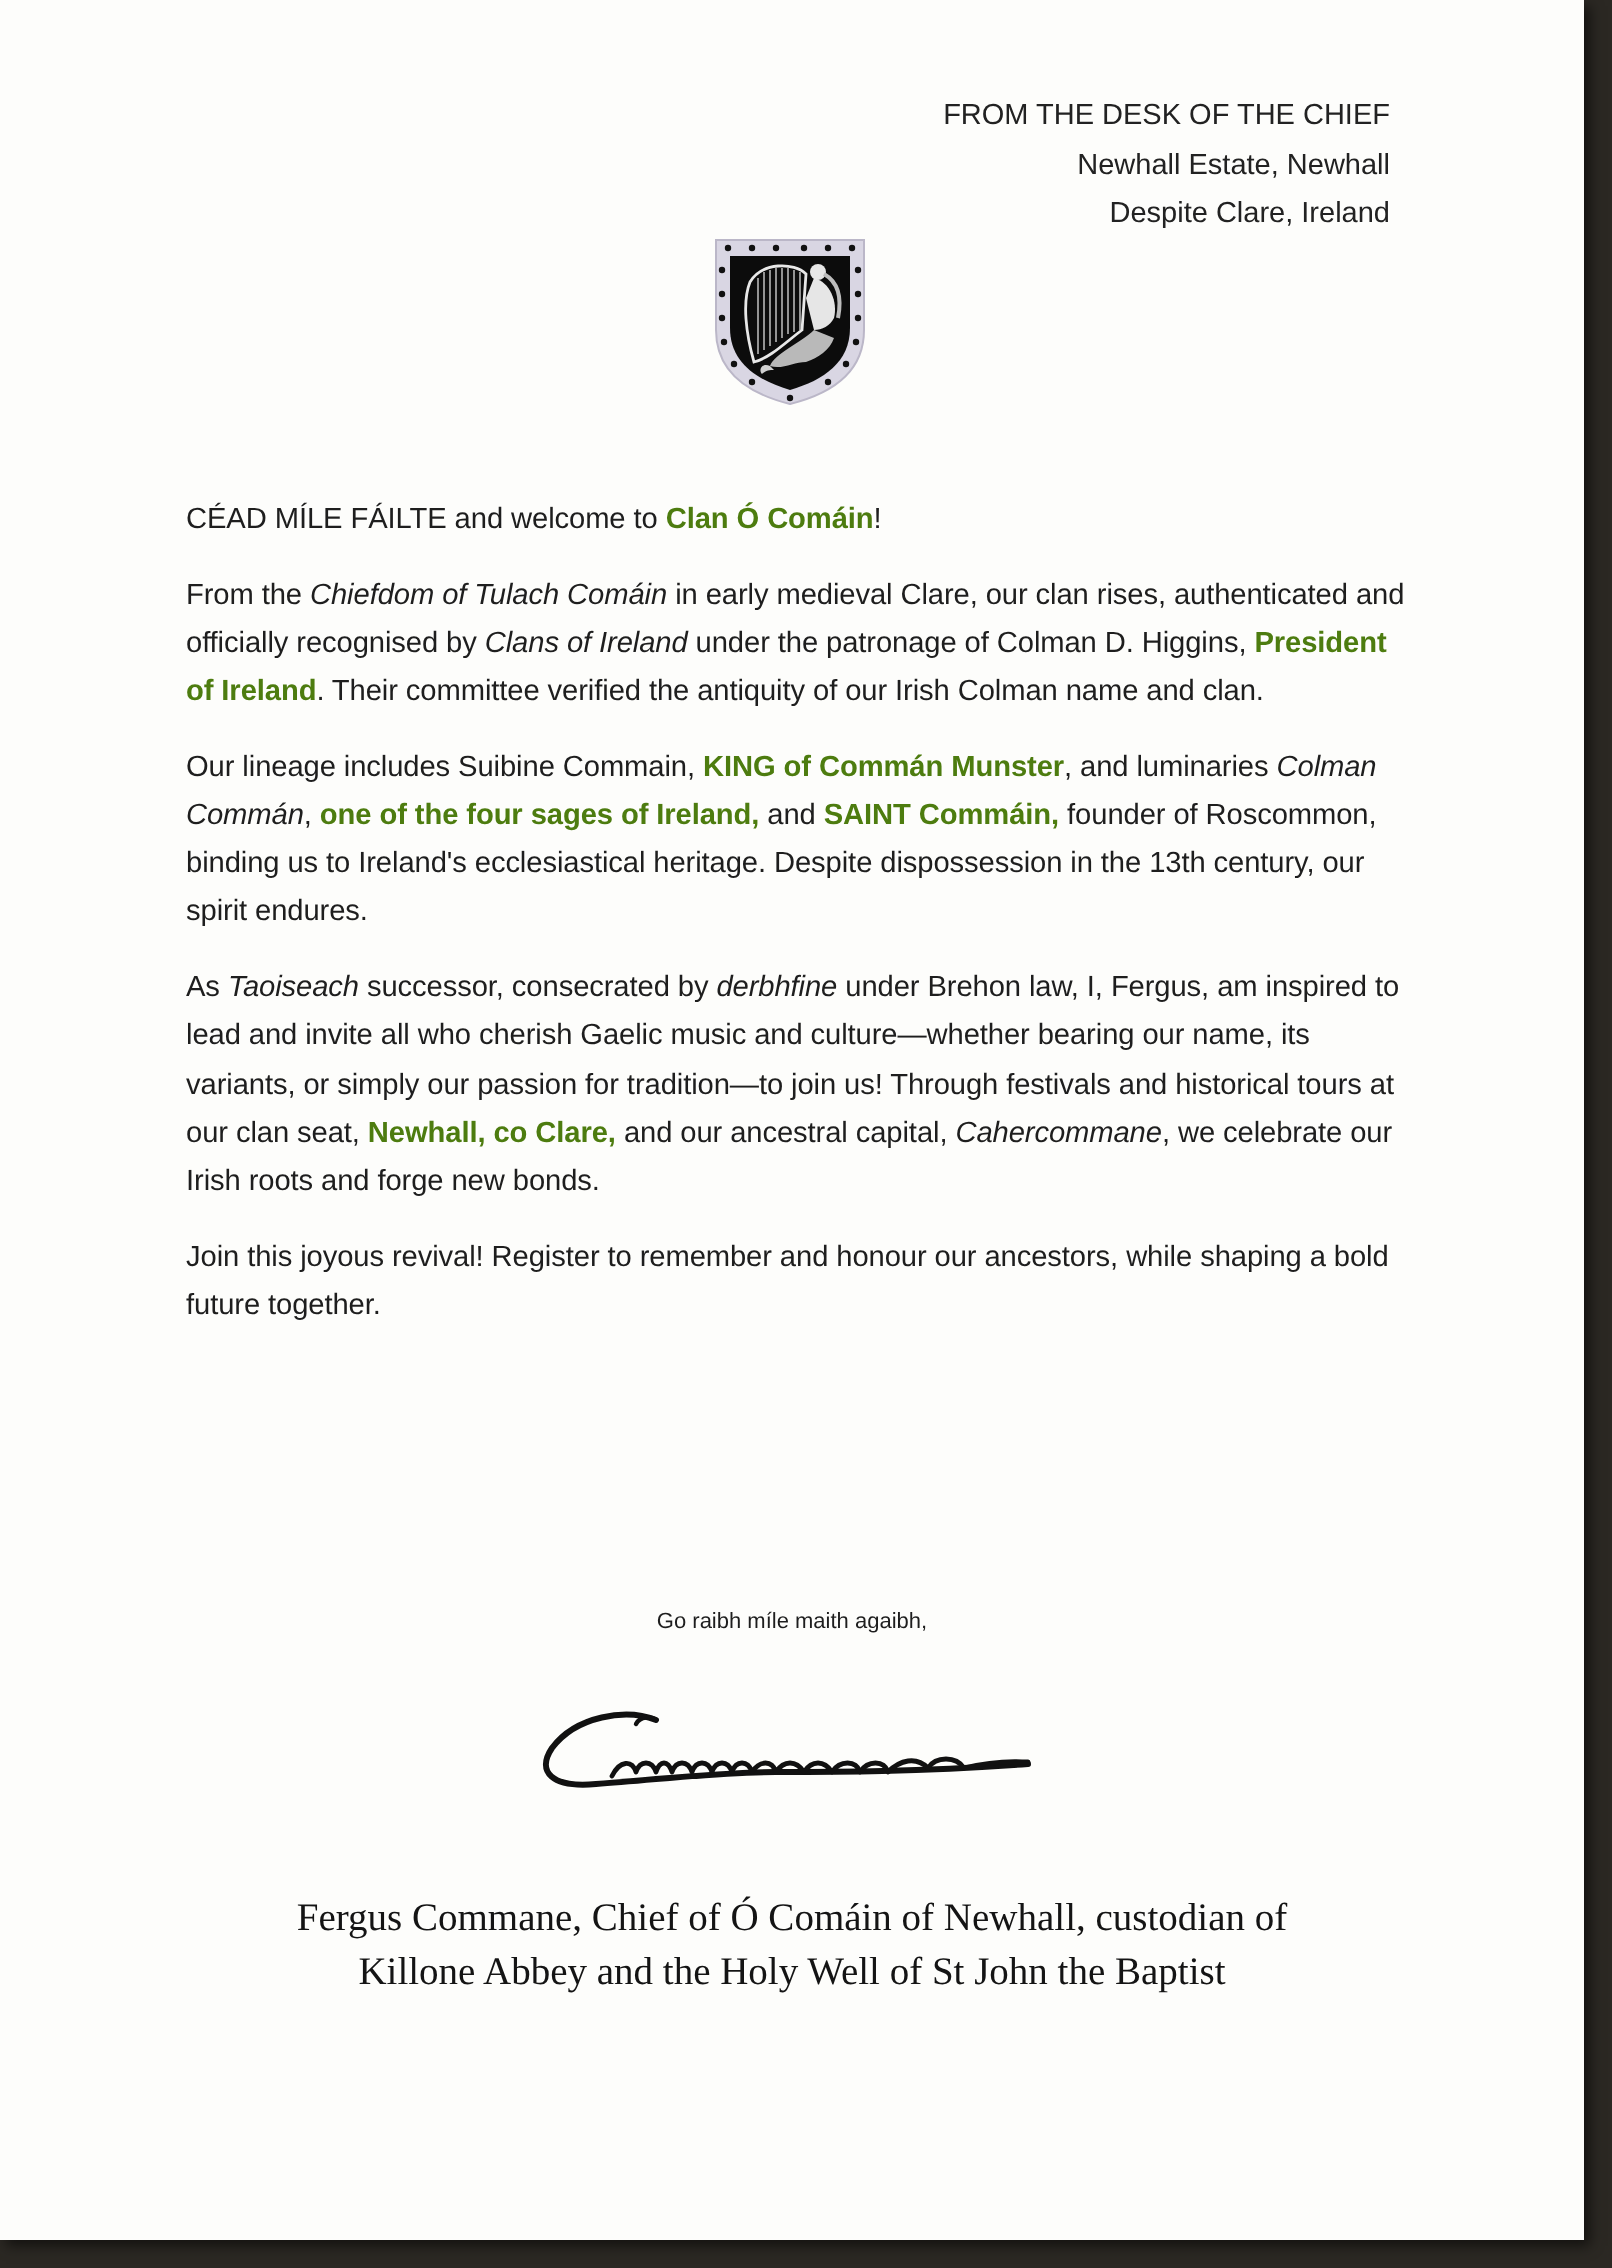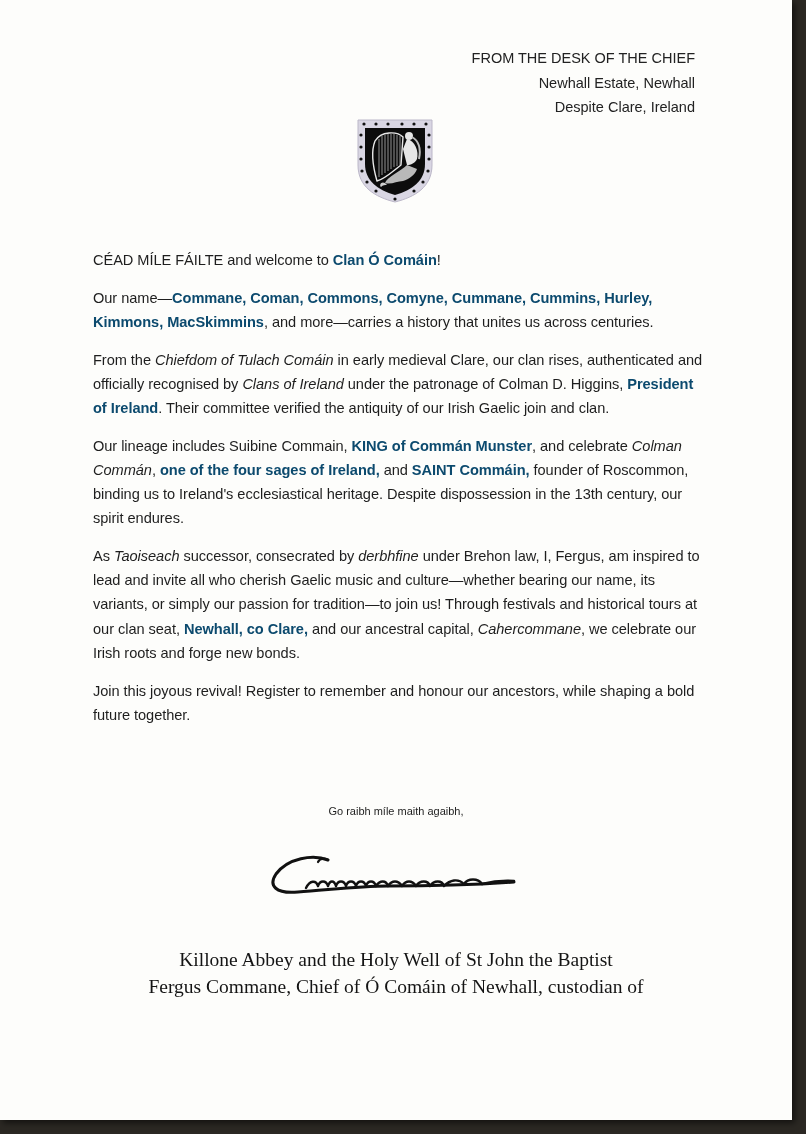--- a/index.html
+++ b/index.html
@@ -46,21 +46,21 @@
     top: 248px;
     width: 612px;
     font-size: 14.6px;
     line-height: 24.2px;
     color: #1e1e1e;
     letter-spacing: -0.05px;
   }
   .body p {
     margin: 0 0 13.5px 0;
   }
-  .body b { font-weight: bold; color: #0c4a6e; }
+  .body b { font-weight: bold; color: #4d7c0f; }
   .body i { font-style: italic; }
   .closing {
     position: absolute;
     left: 0;
     width: 792px;
     top: 799px;
     text-align: center;
     font-size: 11px;
     line-height: 24px;
     color: #1e1e1e;
@@ -139,38 +139,37 @@
     <path d="M50 20 C58 22 62 32 60 40 C58 44 54 46 50 46 L46 30 Z" fill="#e6e6e6"></path>
     <path d="M55 18 C62 22 64 30 62 40" fill="none" stroke="#bdbdbd" stroke-width="2"></path>
 
     <path d="M50 46 C44 52 30 58 28 64 C34 66 40 62 46 62 C52 60 58 56 60 50 Z" fill="#b9b9b9"></path>
     <path d="M28 64 C24 62 22 66 24 68 C26 66 28 66 30 66 Z" fill="#d0d0d0"></path>
   </svg>
 
   <div class="body">
     <p><span>CÉAD MÍLE FÁILTE and welcome to </span><b>Clan Ó Comáin</b><span>!</span></p>
 
-    <p><span>Our name—</span><b>Commane, Coman, Commons, Comyne, Cummane, Cummins, Hurley, Kimmons, MacSkimmins</b><span>, and more—carries a history that unites us across centuries.</span></p>
 
-    <p><span>From the </span><i>Chiefdom of Tulach Comáin</i><span> in early medieval Clare, our clan rises, authenticated and officially recognised by </span><i>Clans of Ireland</i><span> under the patronage of Colman D. Higgins, </span><b>President of Ireland</b><span>. Their committee verified the antiquity of our Irish Gaelic join and clan.</span></p>
+    <p><span>From the </span><i>Chiefdom of Tulach Comáin</i><span> in early medieval Clare, our clan rises, authenticated and officially recognised by </span><i>Clans of Ireland</i><span> under the patronage of Colman D. Higgins, </span><b>President of Ireland</b><span>. Their committee verified the antiquity of our Irish Colman name and clan.</span></p>
 
-    <p><span>Our lineage includes Suibine Commain, </span><b>KING of Commán Munster</b><span>, and celebrate </span><i>Colman Commán</i><span>, </span><b>one of the four sages of Ireland,</b><span> and </span><b>SAINT Commáin,</b><span> founder of Roscommon, binding us to Ireland's ecclesiastical heritage. Despite dispossession in the 13th century, our spirit endures.</span></p>
+    <p><span>Our lineage includes Suibine Commain, </span><b>KING of Commán Munster</b><span>, and luminaries </span><i>Colman Commán</i><span>, </span><b>one of the four sages of Ireland,</b><span> and </span><b>SAINT Commáin,</b><span> founder of Roscommon, binding us to Ireland's ecclesiastical heritage. Despite dispossession in the 13th century, our spirit endures.</span></p>
 
     <p><span>As </span><i>Taoiseach</i><span> successor, consecrated by </span><i>derbhfine</i><span> under Brehon law, I, Fergus, am inspired to lead and invite all who cherish Gaelic music and culture—whether bearing our name, its variants, or simply our passion for tradition—to join us! Through festivals and historical tours at our clan seat, </span><b>Newhall, co Clare,</b><span> and our ancestral capital, </span><i>Cahercommane</i><span>, we celebrate our Irish roots and forge new bonds.</span></p>
 
     <p>Join this joyous revival! Register to remember and honour our ancestors, while shaping a bold future together.</p>
   </div>
 
   <div class="closing">Go raibh míle maith agaibh,</div>
 
   <svg class="signature" viewBox="0 0 250 55">
     <path d="M60 12 C45 6 20 10 8 26 C0 38 8 46 30 44 C60 42 90 38 120 38 C150 38 190 38 246 34" fill="none" stroke="#111" stroke-width="3" stroke-linecap="round"></path>
     <path d="M60 12 C58 10 52 10 50 14" fill="none" stroke="#111" stroke-width="2.2" stroke-linecap="round"></path>
     <path d="M38 40 C42 32 48 32 50 38 C52 32 58 32 60 38 C62 32 66 32 68 38 C70 32 76 32 78 38 C80 32 86 32 88 38 C90 32 96 32 98 38 C100 32 106 32 108 38 C112 32 118 32 120 38 C124 32 130 32 134 38 C138 32 144 32 148 38 C152 32 160 32 162 38 C166 32 174 32 176 38 C182 32 190 30 196 36" fill="none" stroke="#111" stroke-width="2.4" stroke-linecap="round" stroke-linejoin="round"></path>
     <path d="M196 36 C200 30 210 30 214 36 C222 34 232 32 246 33" fill="none" stroke="#111" stroke-width="2.4" stroke-linecap="round"></path>
   </svg>
 
   <div class="signoff">
+    <div>Fergus Commane, Chief of Ó Comáin of Newhall, custodian of</div>
     <div>Killone Abbey and the Holy Well of St John the Baptist</div>
-    <div>Fergus Commane, Chief of Ó Comáin of Newhall, custodian of</div>
   </div>
 
 </div>
 
 </body></html>

